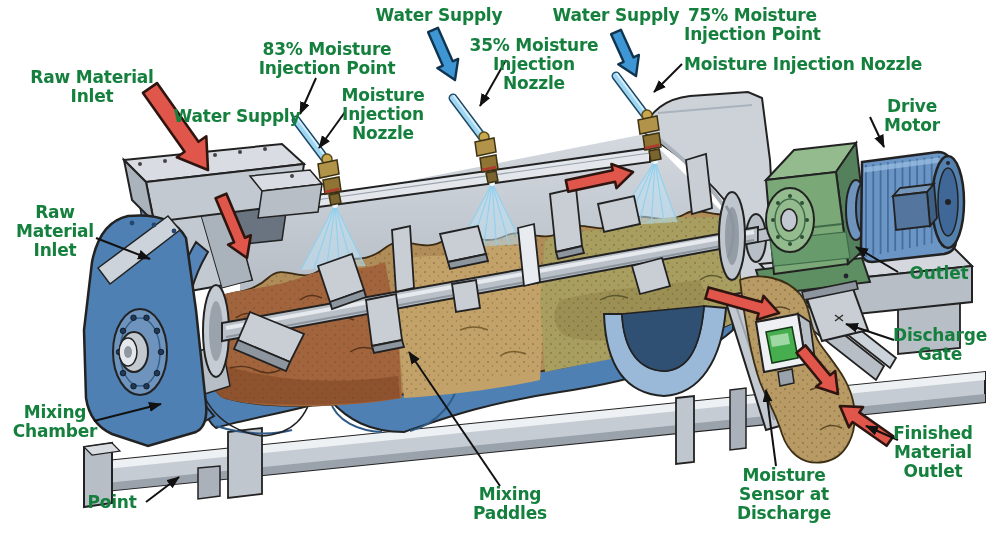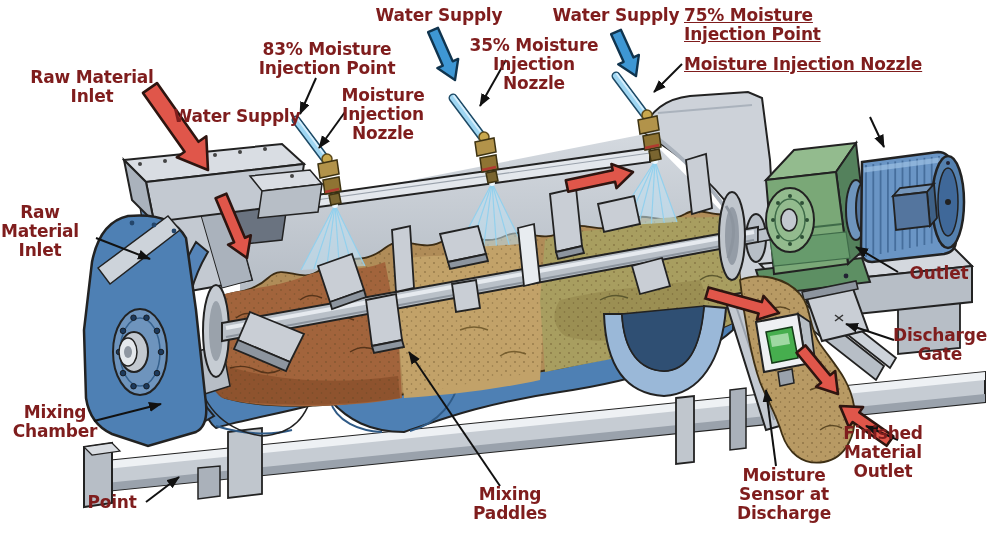--- a/index.html
+++ b/index.html
@@ -1,21 +1,21 @@
 <!DOCTYPE html>
 <html><head>
 <meta charset="utf-8">
 <style>
   html,body{margin:0;padding:0;background:#fff;}
   #stage{position:relative;width:1000px;height:545px;background:#ffffff;overflow:hidden;
          font-family:"DejaVu Sans","Liberation Sans",sans-serif;}
   #art{position:absolute;left:0;top:0;}
   .lbl{position:absolute;transform:translateX(-50%);font-weight:700;font-size:17px;
-       line-height:1.13;color:#7f1d1d;text-align:center;white-space:pre-line;letter-spacing:-.2px;}
-  .lbl.la{transform:none;text-align:left;text-decoration:underline;}
+       line-height:1.13;color:#15803d;text-align:center;white-space:pre-line;letter-spacing:-.2px;}
+  .lbl.la{transform:none;text-align:center;}
 </style>
 </head>
 <body>
 
 <div id="stage">
 <svg id="art" width="1000" height="545" viewBox="0 0 1000 545">
   <defs>
     <linearGradient id="gradBack" x1="0" y1="0" x2="0" y2="1">
       <stop offset="0" stop-color="#d4d9df"></stop>
           <stop offset="1" stop-color="#a8b0ba"></stop>
@@ -377,30 +377,31 @@
 Injection
 Nozzle</div>
 <div class="lbl" style="left:439px;top:6px">Water Supply</div>
 <div class="lbl" style="left:534px;top:36px">35% Moisture
 Injection
 Nozzle</div>
 <div class="lbl" style="left:616px;top:6px">Water Supply</div>
 <div class="lbl la" style="left:684px;top:6px">75% Moisture
 Injection Point</div>
 <div class="lbl la" style="left:684px;top:55px">Moisture Injection Nozzle</div>
-<div class="lbl" style="left:40px;top:203px">Raw
+<div class="lbl" style="left:912px;top:97px">Drive Motor</div>
+<div class="lbl" style="left:55px;top:203px">Raw
 Material
 Inlet</div>
 <div class="lbl" style="left:939px;top:264px">Outlet</div>
 <div class="lbl" style="left:940px;top:326px">Discharge
 Gate</div>
 <div class="lbl" style="left:55px;top:403px">Mixing
 Chamber</div>
 <div class="lbl" style="left:112px;top:493px">Point</div>
 <div class="lbl" style="left:510px;top:485px">Mixing
 Paddles</div>
 <div class="lbl" style="left:784px;top:466px">Moisture
 Sensor at
 Discharge</div>
-<div class="lbl" style="left:883px;top:424px">Finished
+<div class="lbl" style="left:933px;top:424px">Finished
 Material
 Outlet</div>
 </div>
 
 </body></html>

